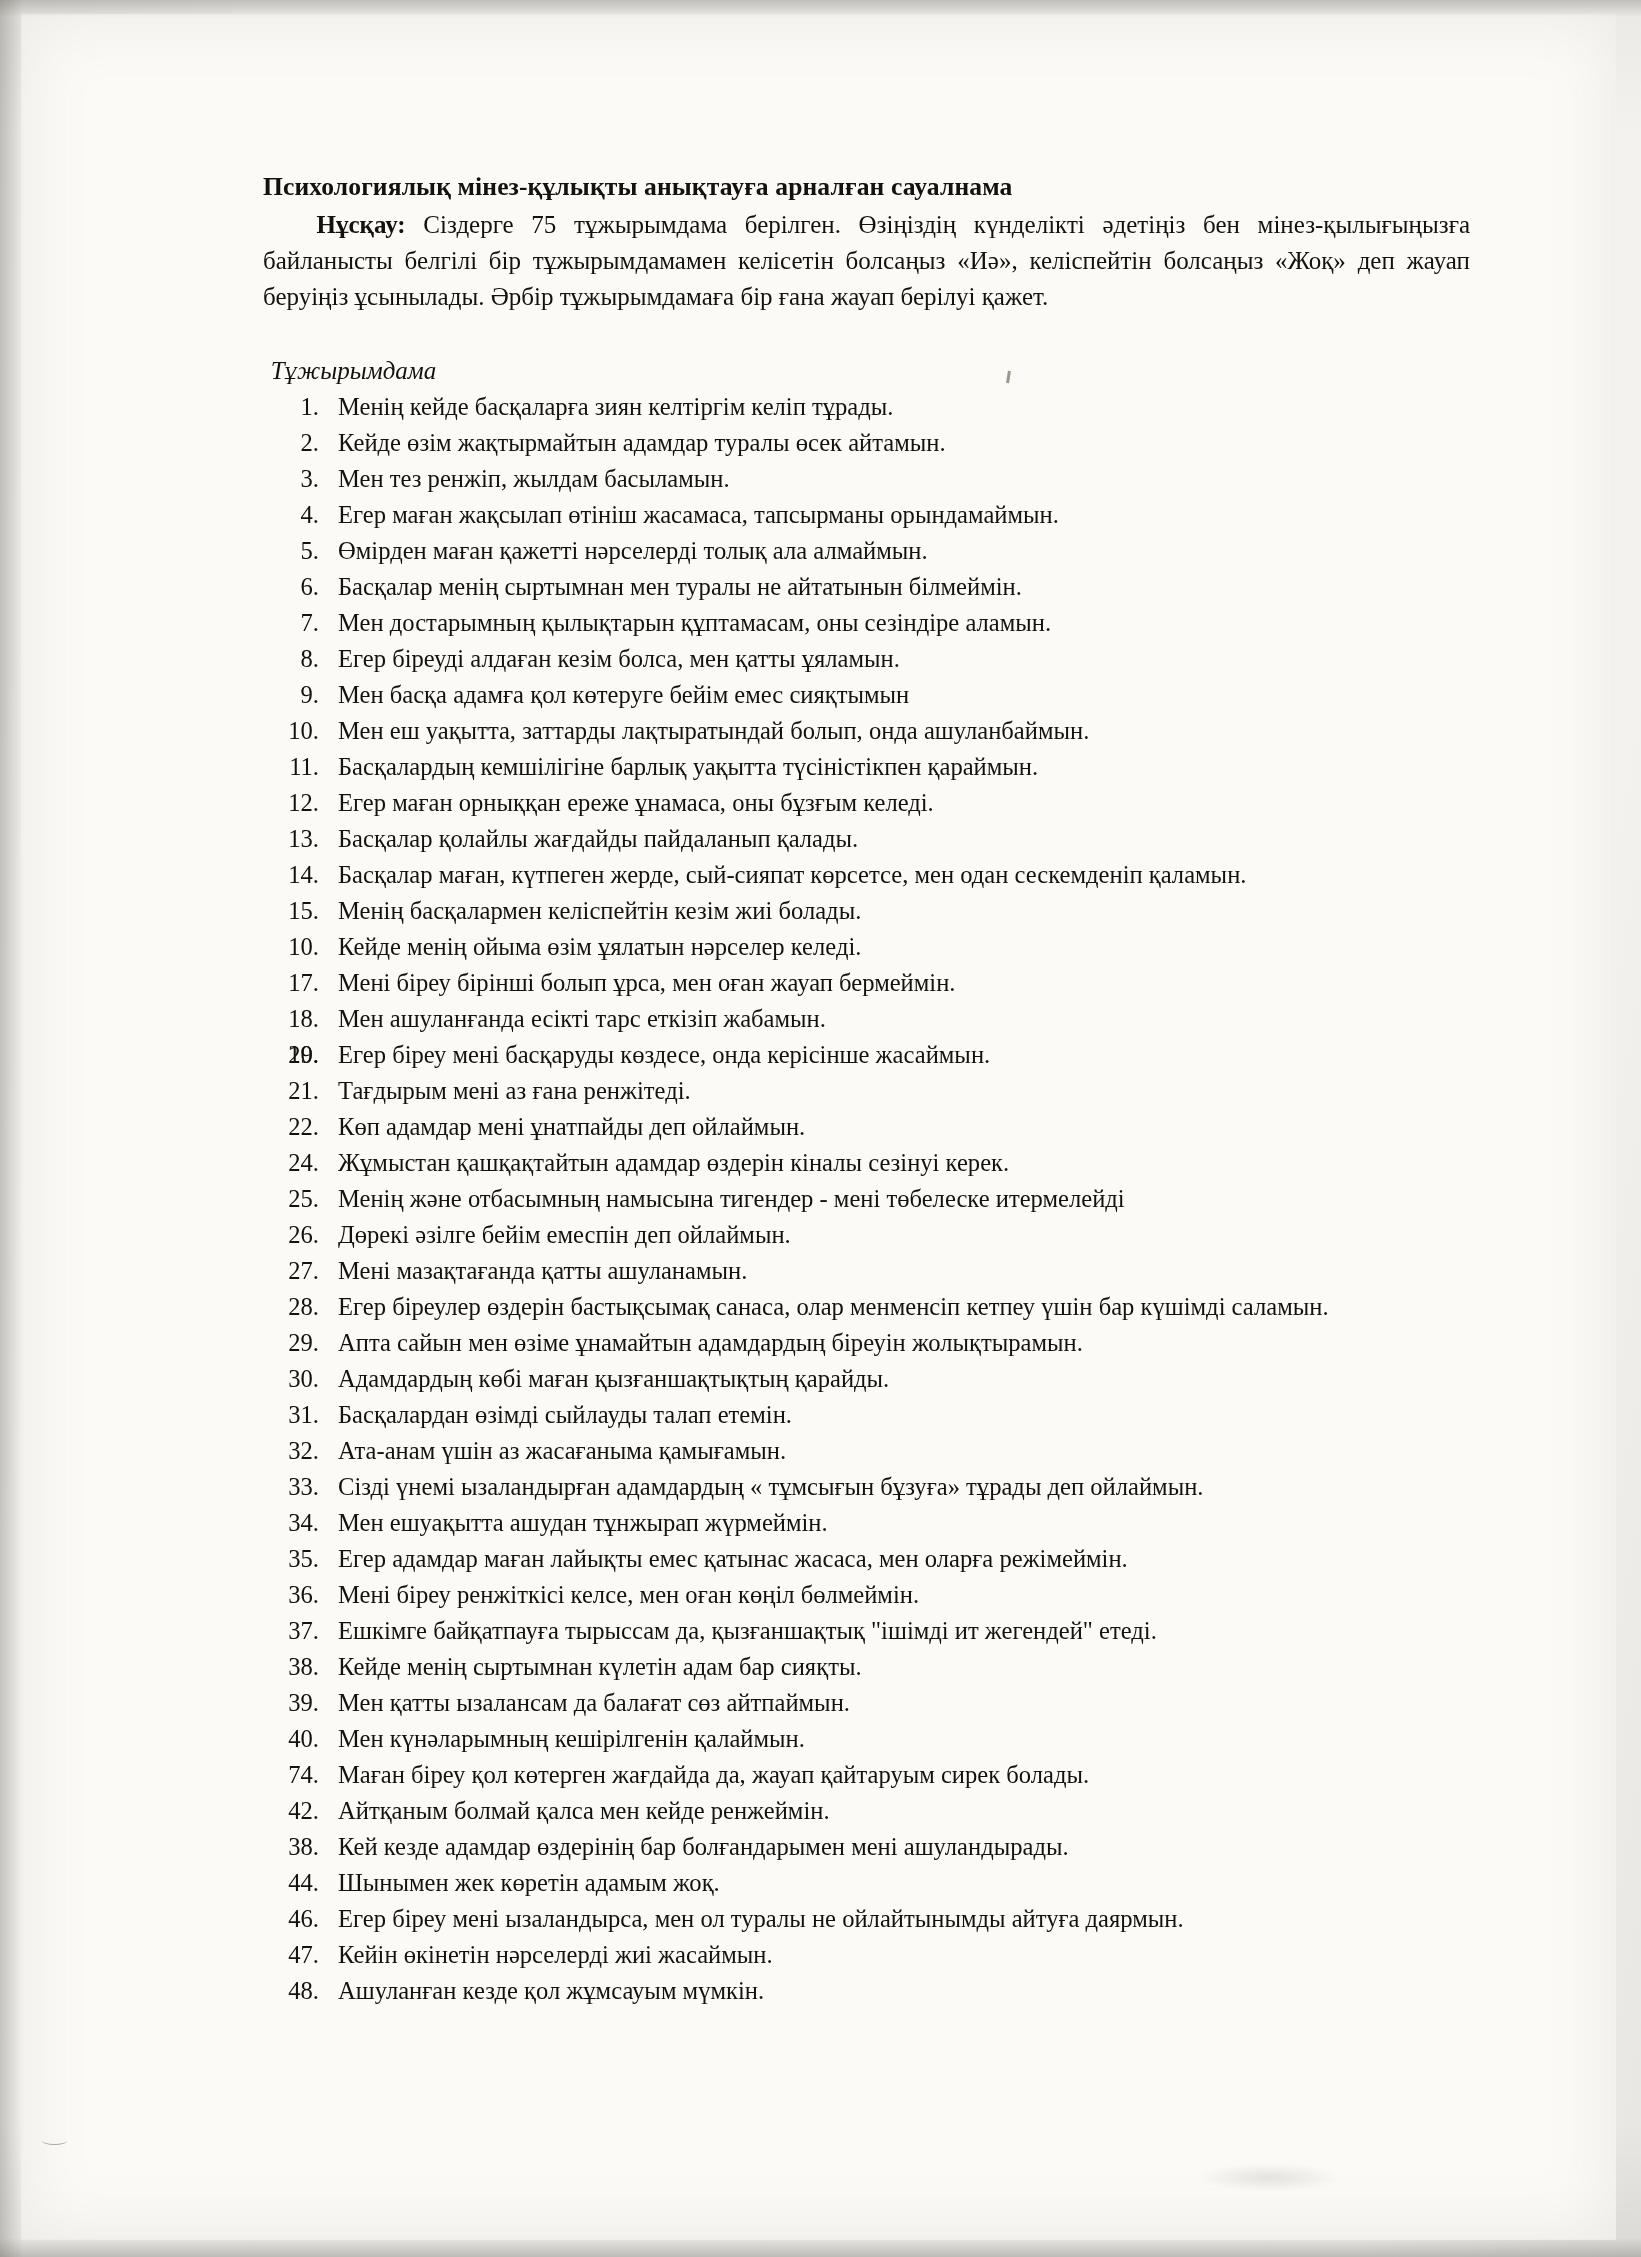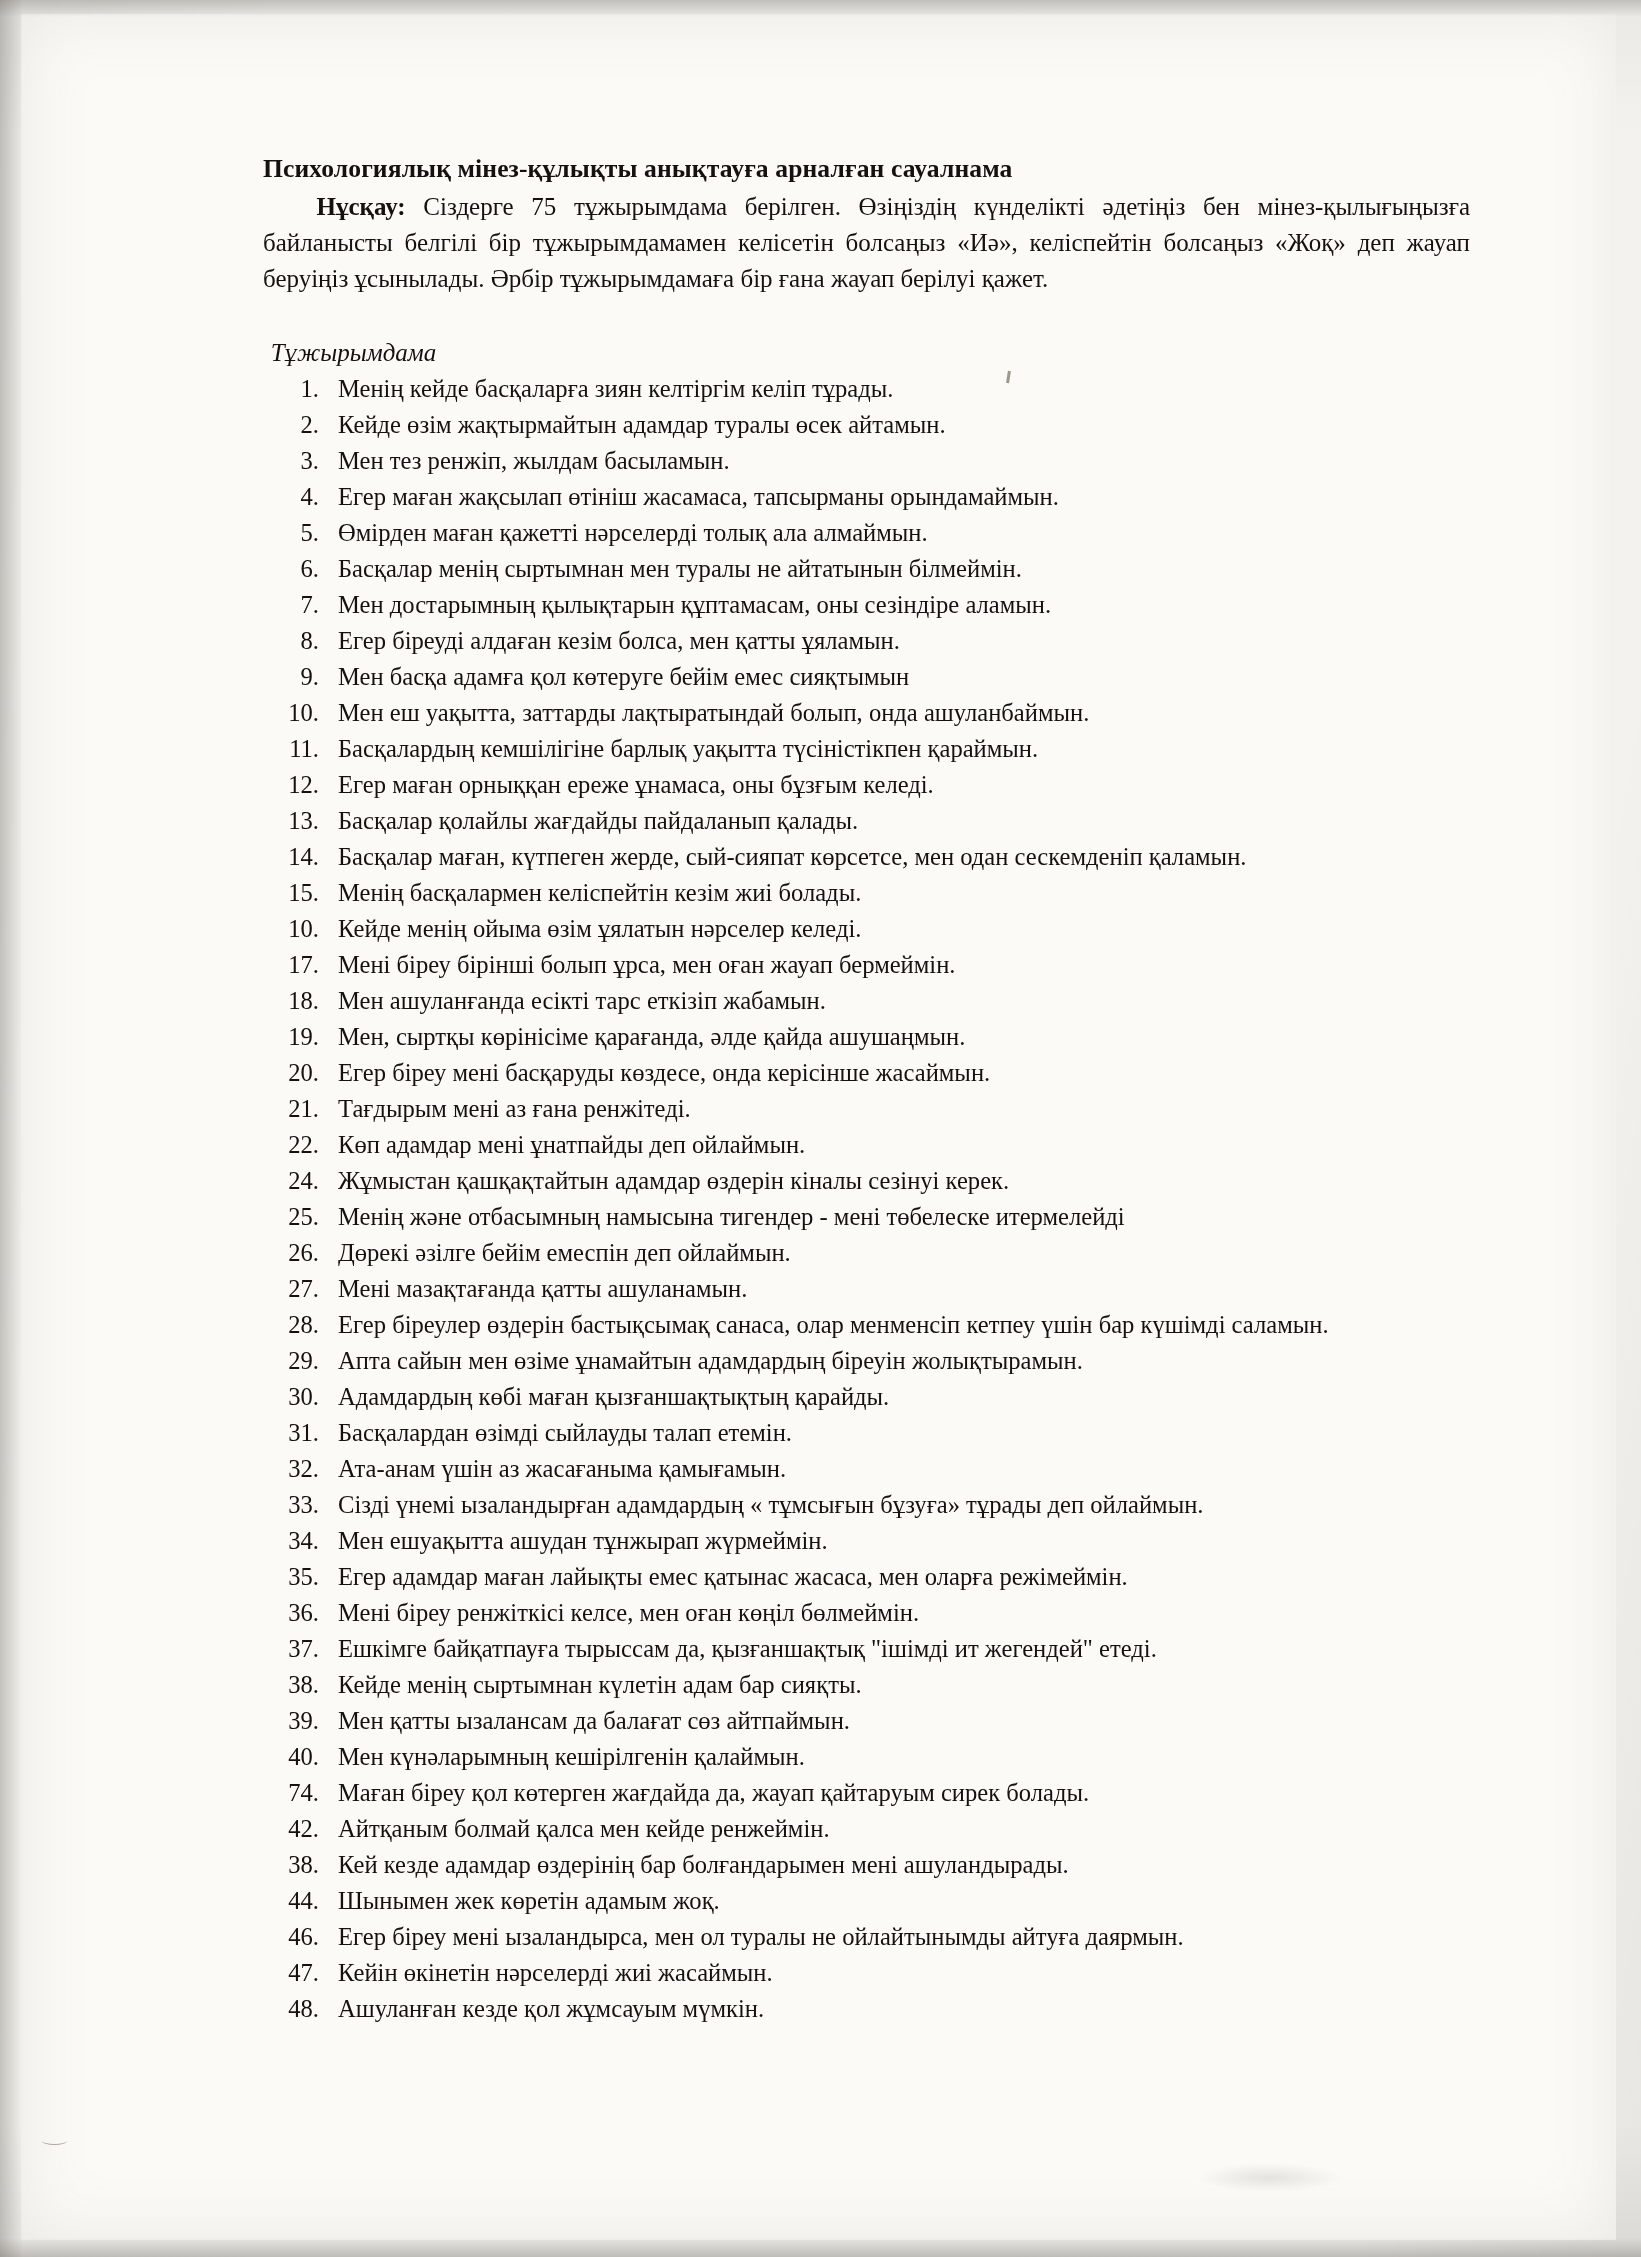--- a/index.html
+++ b/index.html
@@ -29,21 +29,21 @@
     left: 21px;
     top: 13.5px;
     width: 1595px;
     height: 2226px;
     background: #fbfaf7;
     box-shadow: inset 0 0 68px rgba(120,115,105,0.13);
   }
   .content {
     position: absolute;
     left: 263px;
-    top: 152px;
+    top: 170px;
     width: 1207px;
   }
   .title {
     font-weight: bold;
     font-size: 25.6px;
     letter-spacing: 0.1px;
     margin: 0 0 2.9px 0;
     line-height: 1.32;
   }
   .intro {
@@ -167,21 +167,21 @@
       <li><span class="num">9.</span><span>Мен басқа адамға қол көтеруге бейім емес сияқтымын</span></li>
       <li><span class="num">10.</span><span>Мен еш уақытта, заттарды лақтыратындай болып, онда ашуланбаймын.</span></li>
       <li><span class="num">11.</span><span>Басқалардың кемшілігіне барлық уақытта түсіністікпен қараймын.</span></li>
       <li><span class="num">12.</span><span>Егер маған орныққан ереже ұнамаса,  оны бұзғым келеді.</span></li>
       <li><span class="num">13.</span><span>Басқалар қолайлы жағдайды пайдаланып қалады.</span></li>
       <li><span class="num">14.</span><span>Басқалар маған, күтпеген жерде, сый-сияпат көрсетсе, мен одан сескемденіп қаламын.</span></li>
       <li><span class="num">15.</span><span>Менің басқалармен келіспейтін кезім жиі болады.</span></li>
       <li><span class="num">10.</span><span>Кейде менің ойыма өзім ұялатын нәрселер келеді.</span></li>
       <li><span class="num">17.</span><span>Мені біреу бірінші болып ұрса, мен оған жауап бермеймін.</span></li>
       <li><span class="num">18.</span><span>Мен ашуланғанда есікті тарс еткізіп жабамын.</span></li>
-      <li><span class="num">19.</span><span>Мен, сыртқы көрінісіме қарағанда,  әлде қайда ашушаңмын.</span></li>
+      <li><span class="num">19.</span></li>
       <li><span class="num">20.</span><span>Егер біреу  мені басқаруды көздесе, онда керісінше жасаймын.</span></li>
       <li><span class="num">21.</span><span>Тағдырым мені  аз ғана ренжітеді.</span></li>
       <li><span class="num">22.</span><span>Көп адамдар мені ұнатпайды деп ойлаймын.</span></li>
       <li><span class="num">24.</span><span>Жұмыстан қашқақтайтын адамдар өздерін кіналы сезінуі керек.</span></li>
       <li><span class="num">25.</span><span>Менің және  отбасымның намысына  тигендер  -  мені  төбелеске итермелейді</span></li>
       <li><span class="num">26.</span><span>Дөрекі әзілге бейім емеспін  деп ойлаймын.</span></li>
       <li><span class="num">27.</span><span>Мені мазақтағанда  қатты ашуланамын.</span></li>
       <li><span class="num">28.</span><span>Егер біреулер өздерін бастықсымақ санаса, олар менменсіп кетпеу үшін бар күшімді саламын.</span></li>
       <li><span class="num">29.</span><span>Апта сайын мен өзіме ұнамайтын адамдардың біреуін жолықтырамын.</span></li>
       <li><span class="num">30.</span><span>Адамдардың көбі маған қызғаншақтықтың қарайды.</span></li>

